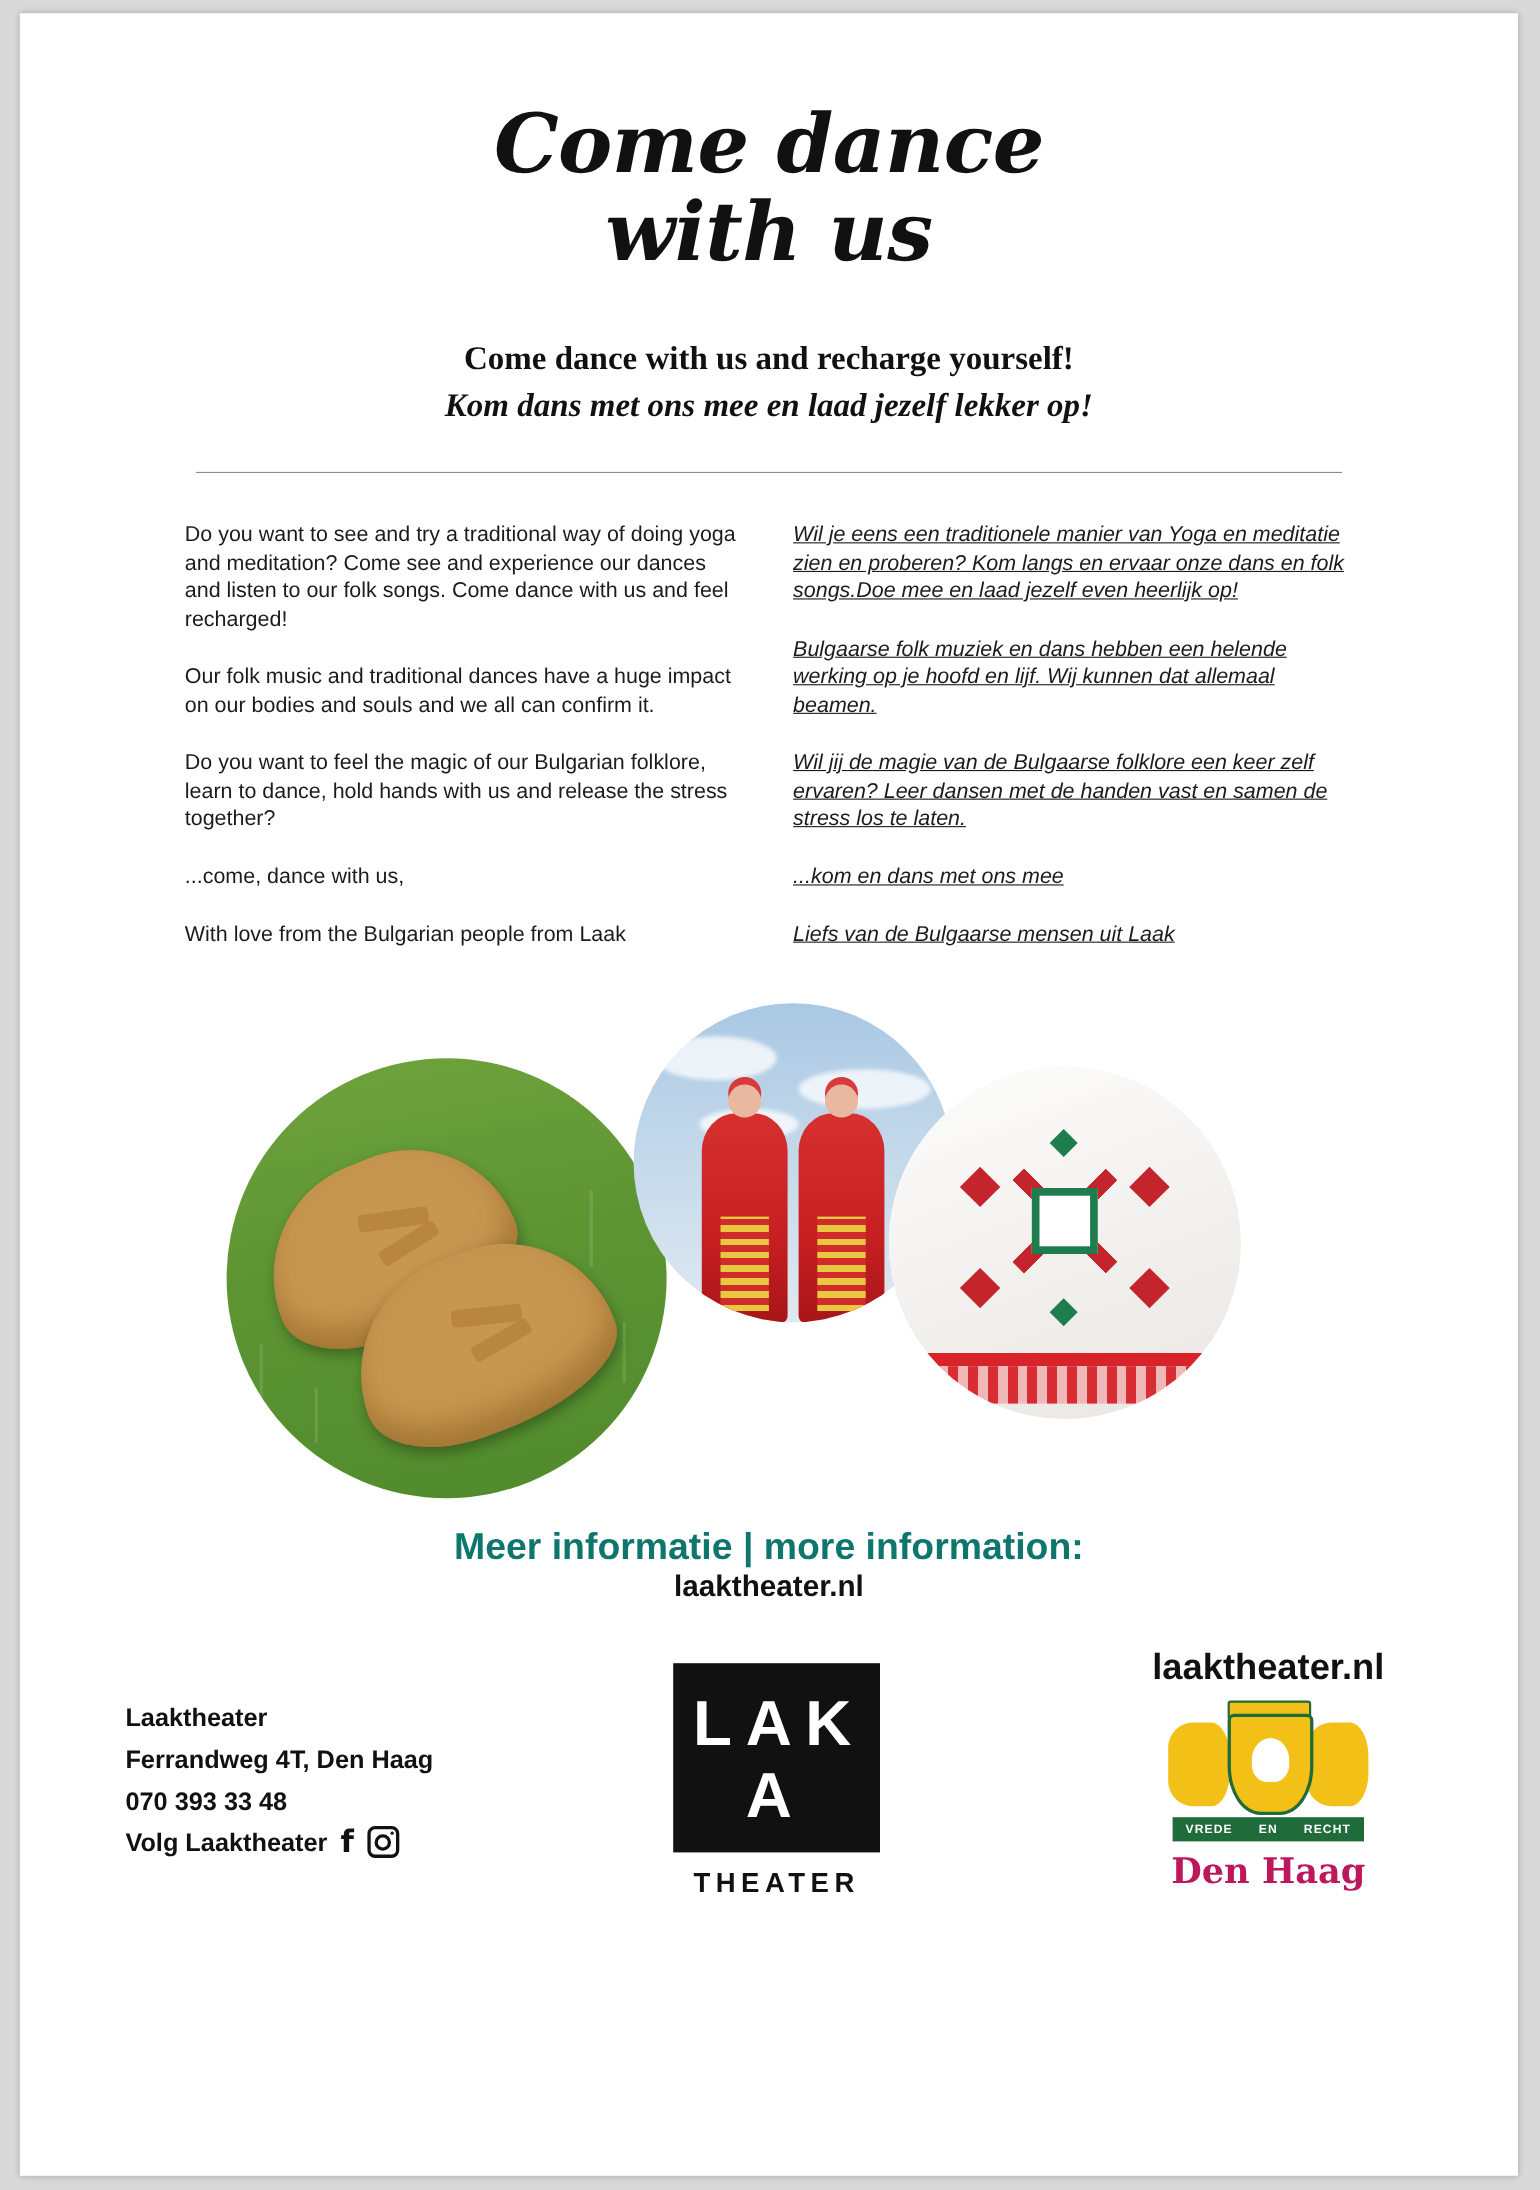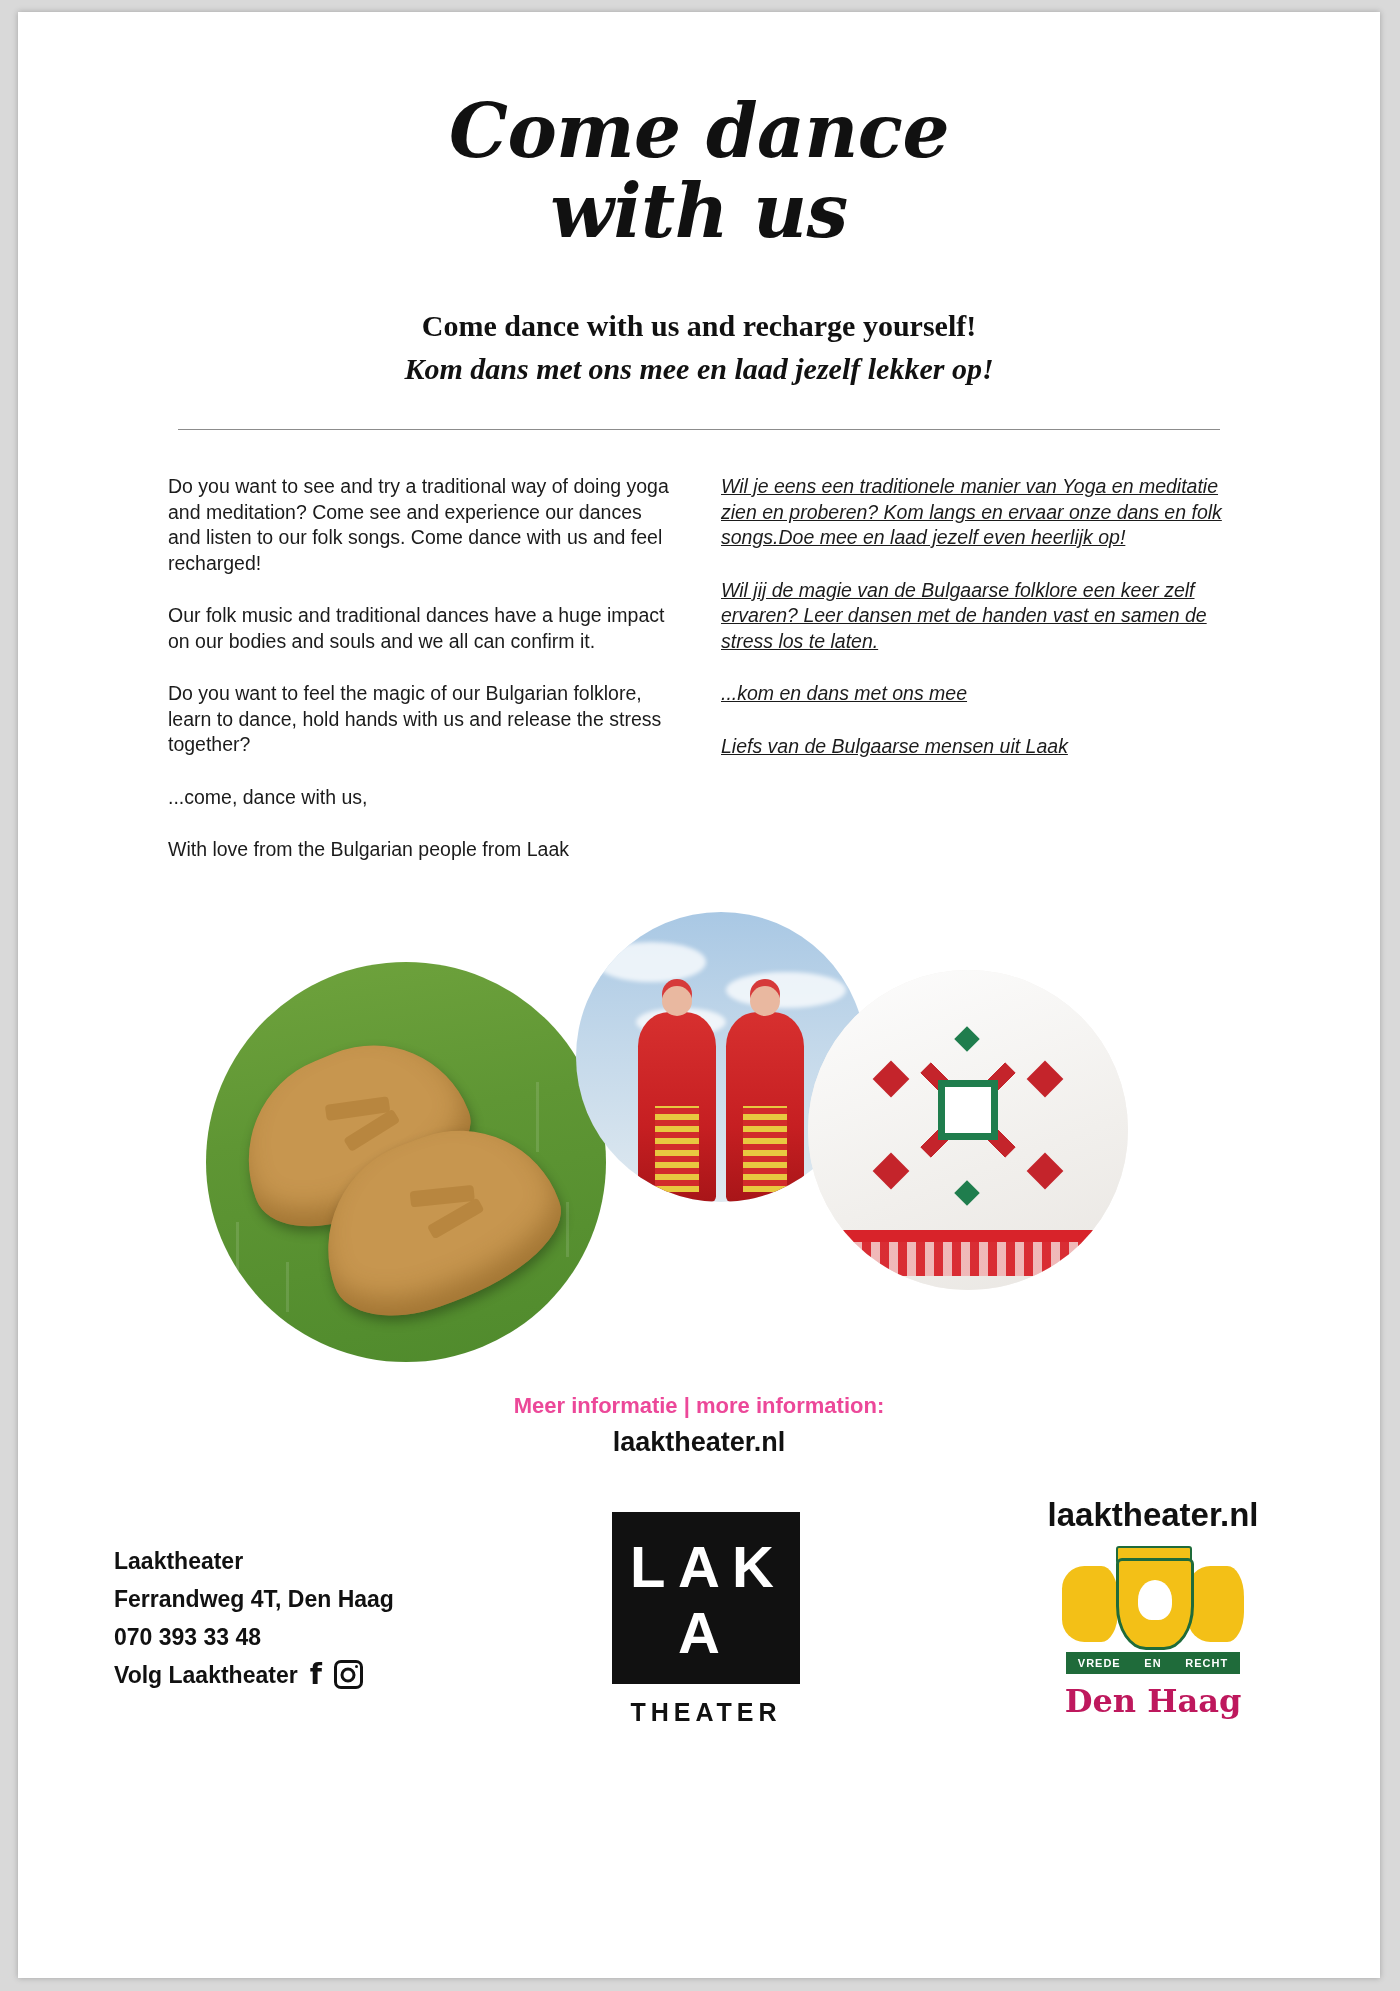--- a/index.html
+++ b/index.html
@@ -242,23 +242,23 @@
     background: #d8232a;
   }
 
   
   .moreinfo {
     text-align: center;
     margin-top: 6px;
   }
   .moreinfo .line1 {
     display: block;
-    font-size: 22px;
-    font-weight: bold;
-    color: #ec4899;
+    font-size: 34px;
+    font-weight: bold;
+    color: #0f766e;
     line-height: 36px;
   }
   .moreinfo .line2 {
     display: block;
     font-size: 27px;
     font-weight: bold;
     color: #111;
     line-height: 36px;
   }
 
@@ -446,20 +446,21 @@
   <div class="columns">
     <div class="col en">
       <p>Do you want to see and try a traditional way of doing yoga and meditation? Come see and experience our dances and listen to our folk songs. Come dance with us and feel recharged!</p>
       <p>Our folk music and traditional dances have a huge impact on our bodies and souls and we all can confirm it.</p>
       <p>Do you want to feel the magic of our Bulgarian folklore, learn to dance, hold hands with us and release the stress together?</p>
       <p>...come, dance with us,</p>
       <p>With love from the Bulgarian people from Laak</p>
     </div>
     <div class="col nl">
       <p>Wil je eens een traditionele manier van Yoga en meditatie zien en proberen? Kom langs en ervaar onze dans en folk songs.Doe mee en laad jezelf even heerlijk op!</p>
+      <p>Bulgaarse folk muziek en dans hebben een helende werking op je hoofd en lijf. Wij kunnen dat allemaal beamen.</p>
       <p>Wil jij de magie van de Bulgaarse folklore een keer zelf ervaren?  Leer dansen met de handen vast en samen de stress los te laten.</p>
       <p>...kom en dans met ons mee</p>
       <p>Liefs van de Bulgaarse mensen uit Laak</p>
     </div>
   </div>
 
   <div class="photos">
 
     <div class="circle shoes">
       <div class="grass-blade" style="left:30px;top:260px;height:60px;"></div>

